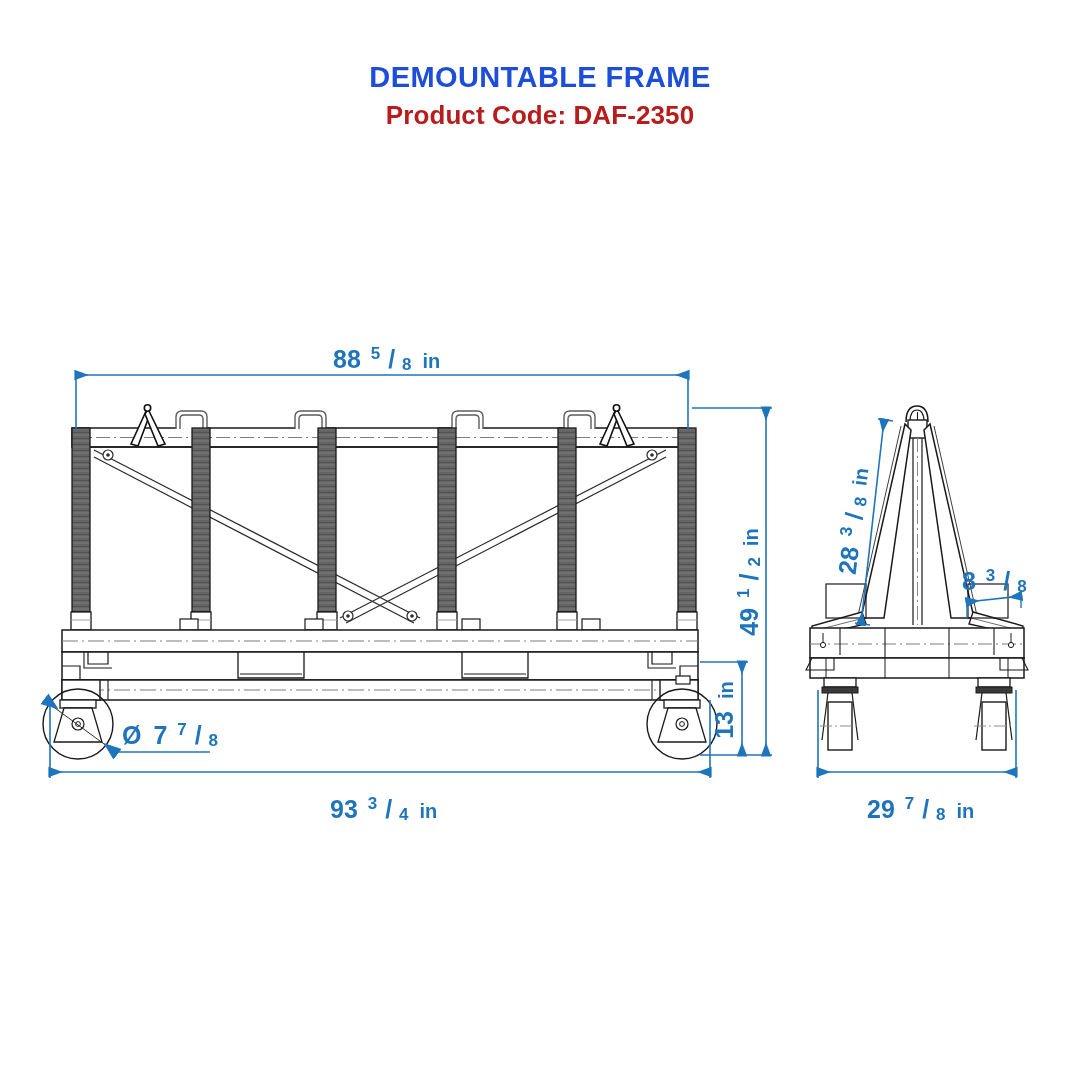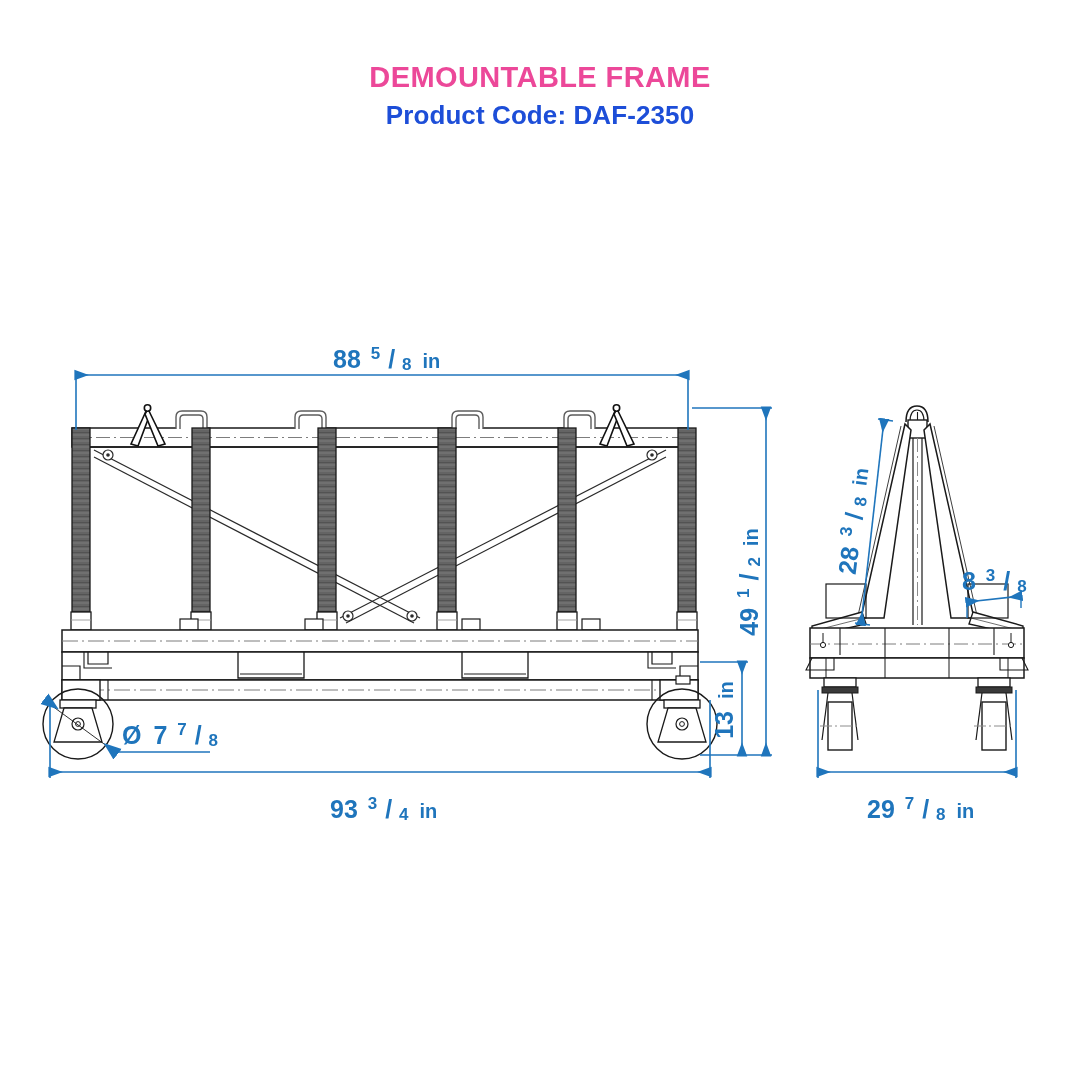--- a/index.html
+++ b/index.html
@@ -25,28 +25,28 @@
     position: absolute;
     top: 60px;
     left: 0;
     width: 1080px;
     text-align: center;
     user-select: none;
   }
   .title-main {
     font-size: 29px;
     font-weight: bold;
-    color: #ec4899;
+    color: #1d4ed8;
     letter-spacing: 0.4px;
     line-height: 1.18;
   }
   .title-sub {
     font-size: 26px;
     font-weight: bold;
-    color: #1d4ed8;
+    color: #b91c1c;
     letter-spacing: 0.1px;
     line-height: 1.3;
     margin-top: 5px;
   }
   svg.draw {
     position: absolute;
     top: 0;
     left: 0;
     width: 1080px;
     height: 1080px;

